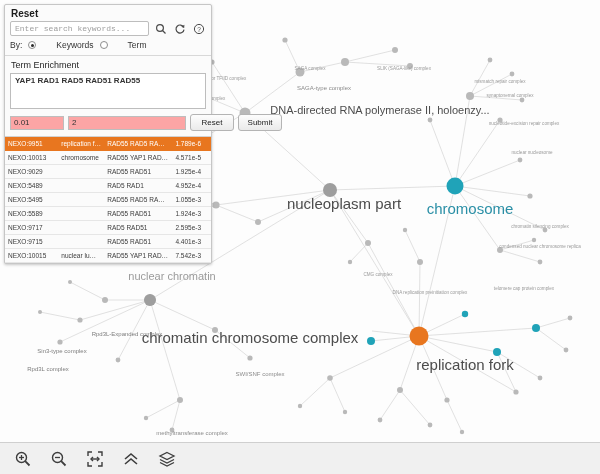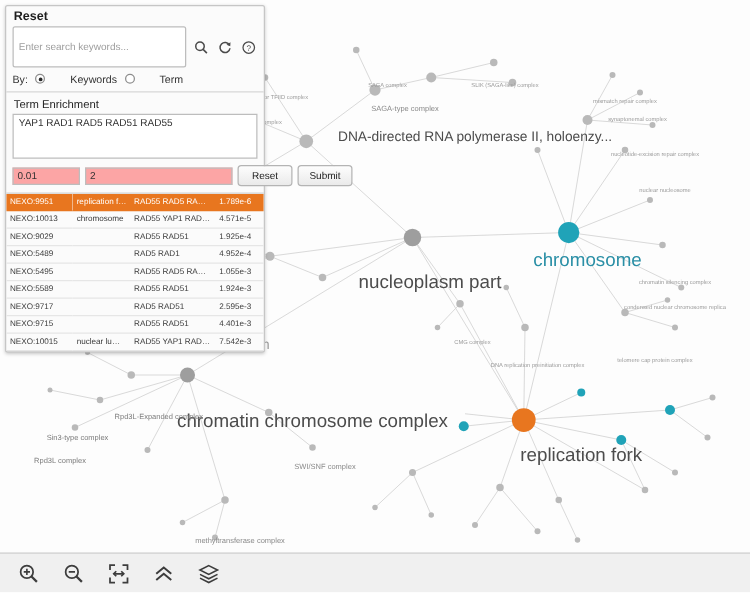--- a/index.html
+++ b/index.html
@@ -71,29 +71,29 @@
     color: #1d1d1d;
   }
   .search-row {
     display: flex;
     align-items: center;
     padding: 0 5px 4px 5px;
     gap: 4px;
   }
   #search-input {
     flex: 1;
-    height: 33px;
+    height: 15px;
     border: 1px solid #bdbdbd;
     border-radius: 2px;
     background: #ffffff;
     font-size: 8px;
     color: #333;
     padding: 0 4px;
     box-sizing: border-box;
-    font-family: Liberation Sans, sans-serif;
+    font-family: Liberation Mono, monospace;
   }
   #search-input::placeholder { color: #9e9e9e; }
   .icon-btn {
     width: 15px; height: 15px;
     display: flex; align-items: center; justify-content: center;
     cursor: pointer;
     color: #4a4a4a;
   }
   .icon-btn svg { display: block; }
   .mode-row {
@@ -139,20 +139,21 @@
   .term-box {
     margin: 0 5px;
     height: 36px;
     border: 1px solid #bdbdbd;
     background: #ffffff;
     font-size: 8px;
     color: #333;
     padding: 2px 4px;
     box-sizing: border-box;
     overflow: hidden;
+    font-weight: bold;
   }
   .params-row {
     display: flex;
     align-items: center;
     gap: 4px;
     padding: 5px 5px 5px 5px;
   }
   .param-input {
     height: 14px;
     border: 1px solid #bdbdbd;
@@ -371,21 +372,21 @@
       <circle cx="497" cy="352" r="4" fill="#20a3b8"></circle>
       <circle cx="536" cy="328" r="4" fill="#20a3b8"></circle>
       <circle cx="465" cy="314" r="3.2" fill="#20a3b8"></circle>
       <circle cx="150" cy="300" r="6" fill="#9e9e9e"></circle>
     </g>
   </svg>
 
   <div id="net-labels">
       <div class="net-label big" style="left: 470px; top: 184px; color: rgb(42, 143, 166);">chromosome</div>
       <div class="net-label big" style="left: 465px; top: 340px; color: rgb(76, 76, 76);">replication fork</div>
-      <div class="net-label big" style="left: 344px; top: 202px; color: rgb(76, 76, 76);">nucleoplasm part</div>
+      <div class="net-label big" style="left: 344px; top: 179px; color: rgb(76, 76, 76);">nucleoplasm part</div>
       <div class="net-label big" style="left: 250px; top: 313px; color: rgb(76, 76, 76);">chromatin chromosome complex</div>
       <div class="net-label mid" style="left: 380px; top: 86px; color: rgb(76, 76, 76);">DNA-directed RNA polymerase II, holoenzy...</div>
       <div class="net-label mid" style="left: 172px; top: 252px; color: rgb(155, 155, 155);">nuclear chromatin</div>
       <div class="net-label small" style="left: 127px; top: 310px; color: rgb(125, 125, 125);">Rpd3L-Expanded complex</div>
       <div class="net-label small" style="left: 62px; top: 327px; color: rgb(125, 125, 125);">Sin3-type complex</div>
       <div class="net-label small" style="left: 48px; top: 345px; color: rgb(125, 125, 125);">Rpd3L complex</div>
       <div class="net-label small" style="left: 260px; top: 350px; color: rgb(139, 139, 139);">SWI/SNF complex</div>
       <div class="net-label small" style="left: 192px; top: 409px; color: rgb(139, 139, 139);">methyltransferase complex</div>
       <div class="net-label small" style="left: 182px; top: 434px; color: rgb(139, 139, 139);">SET1C/COMPASS complex</div>
       <div class="net-label small" style="left: 324px; top: 64px; color: rgb(139, 139, 139);">SAGA-type complex</div>

